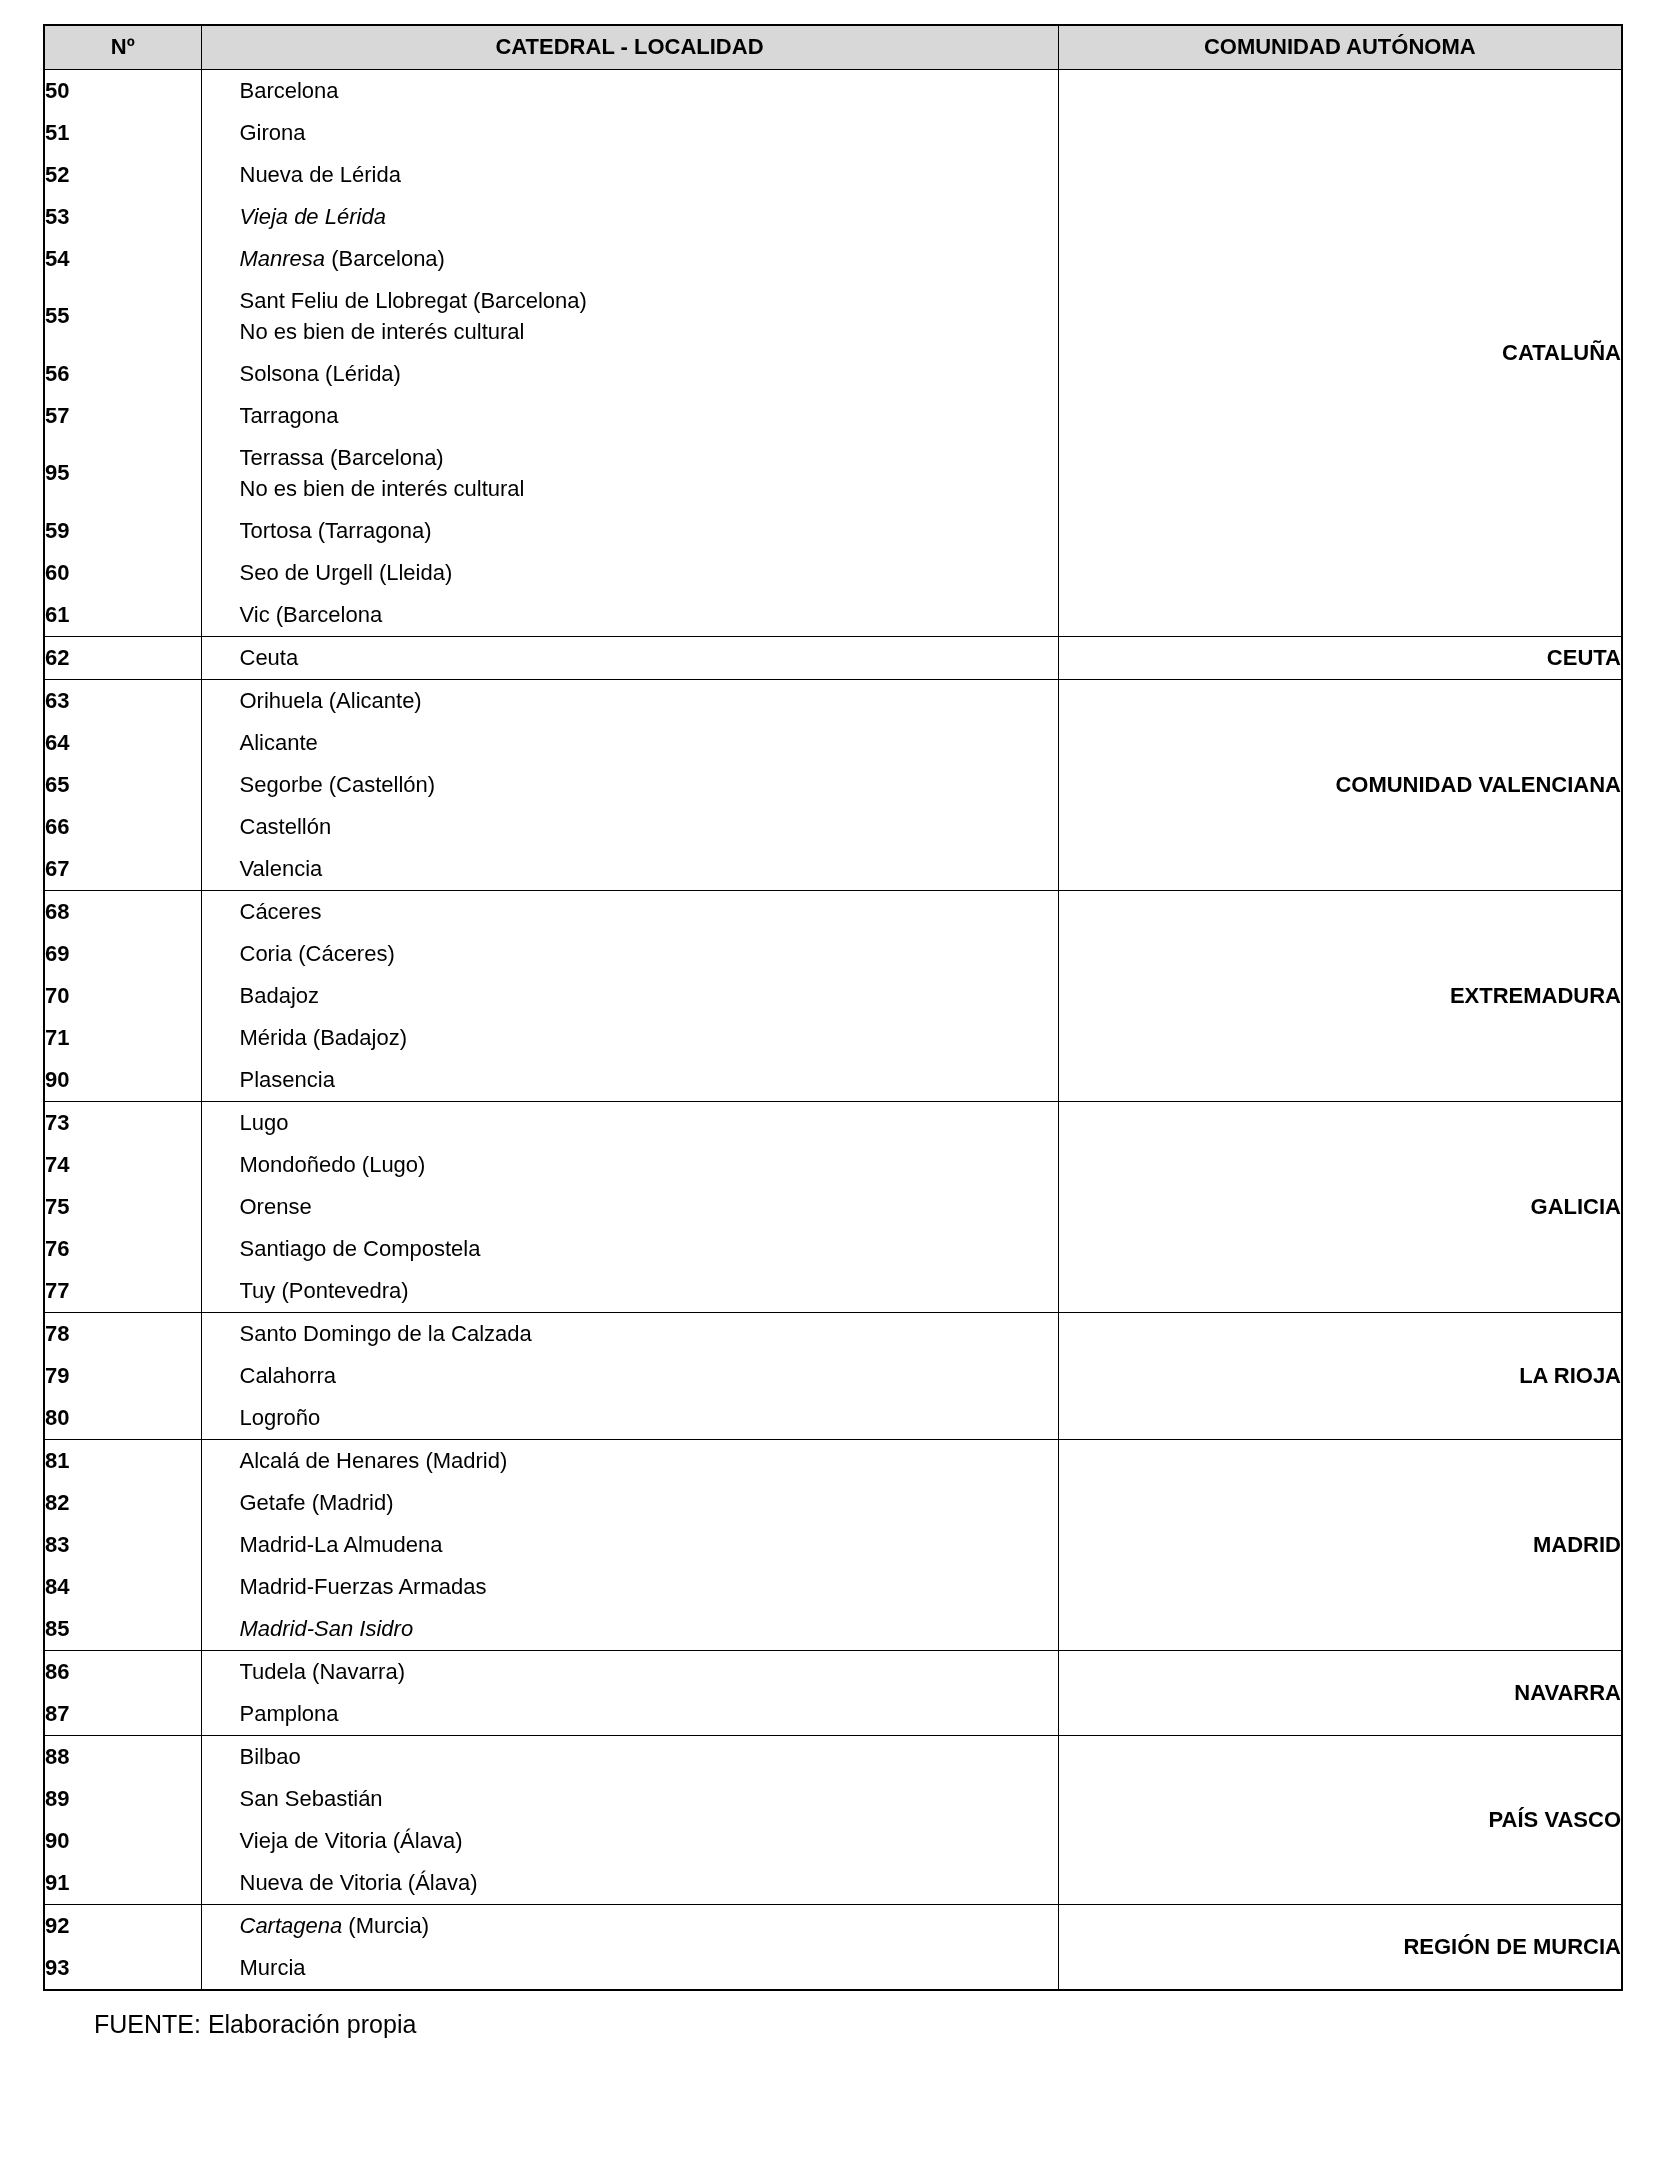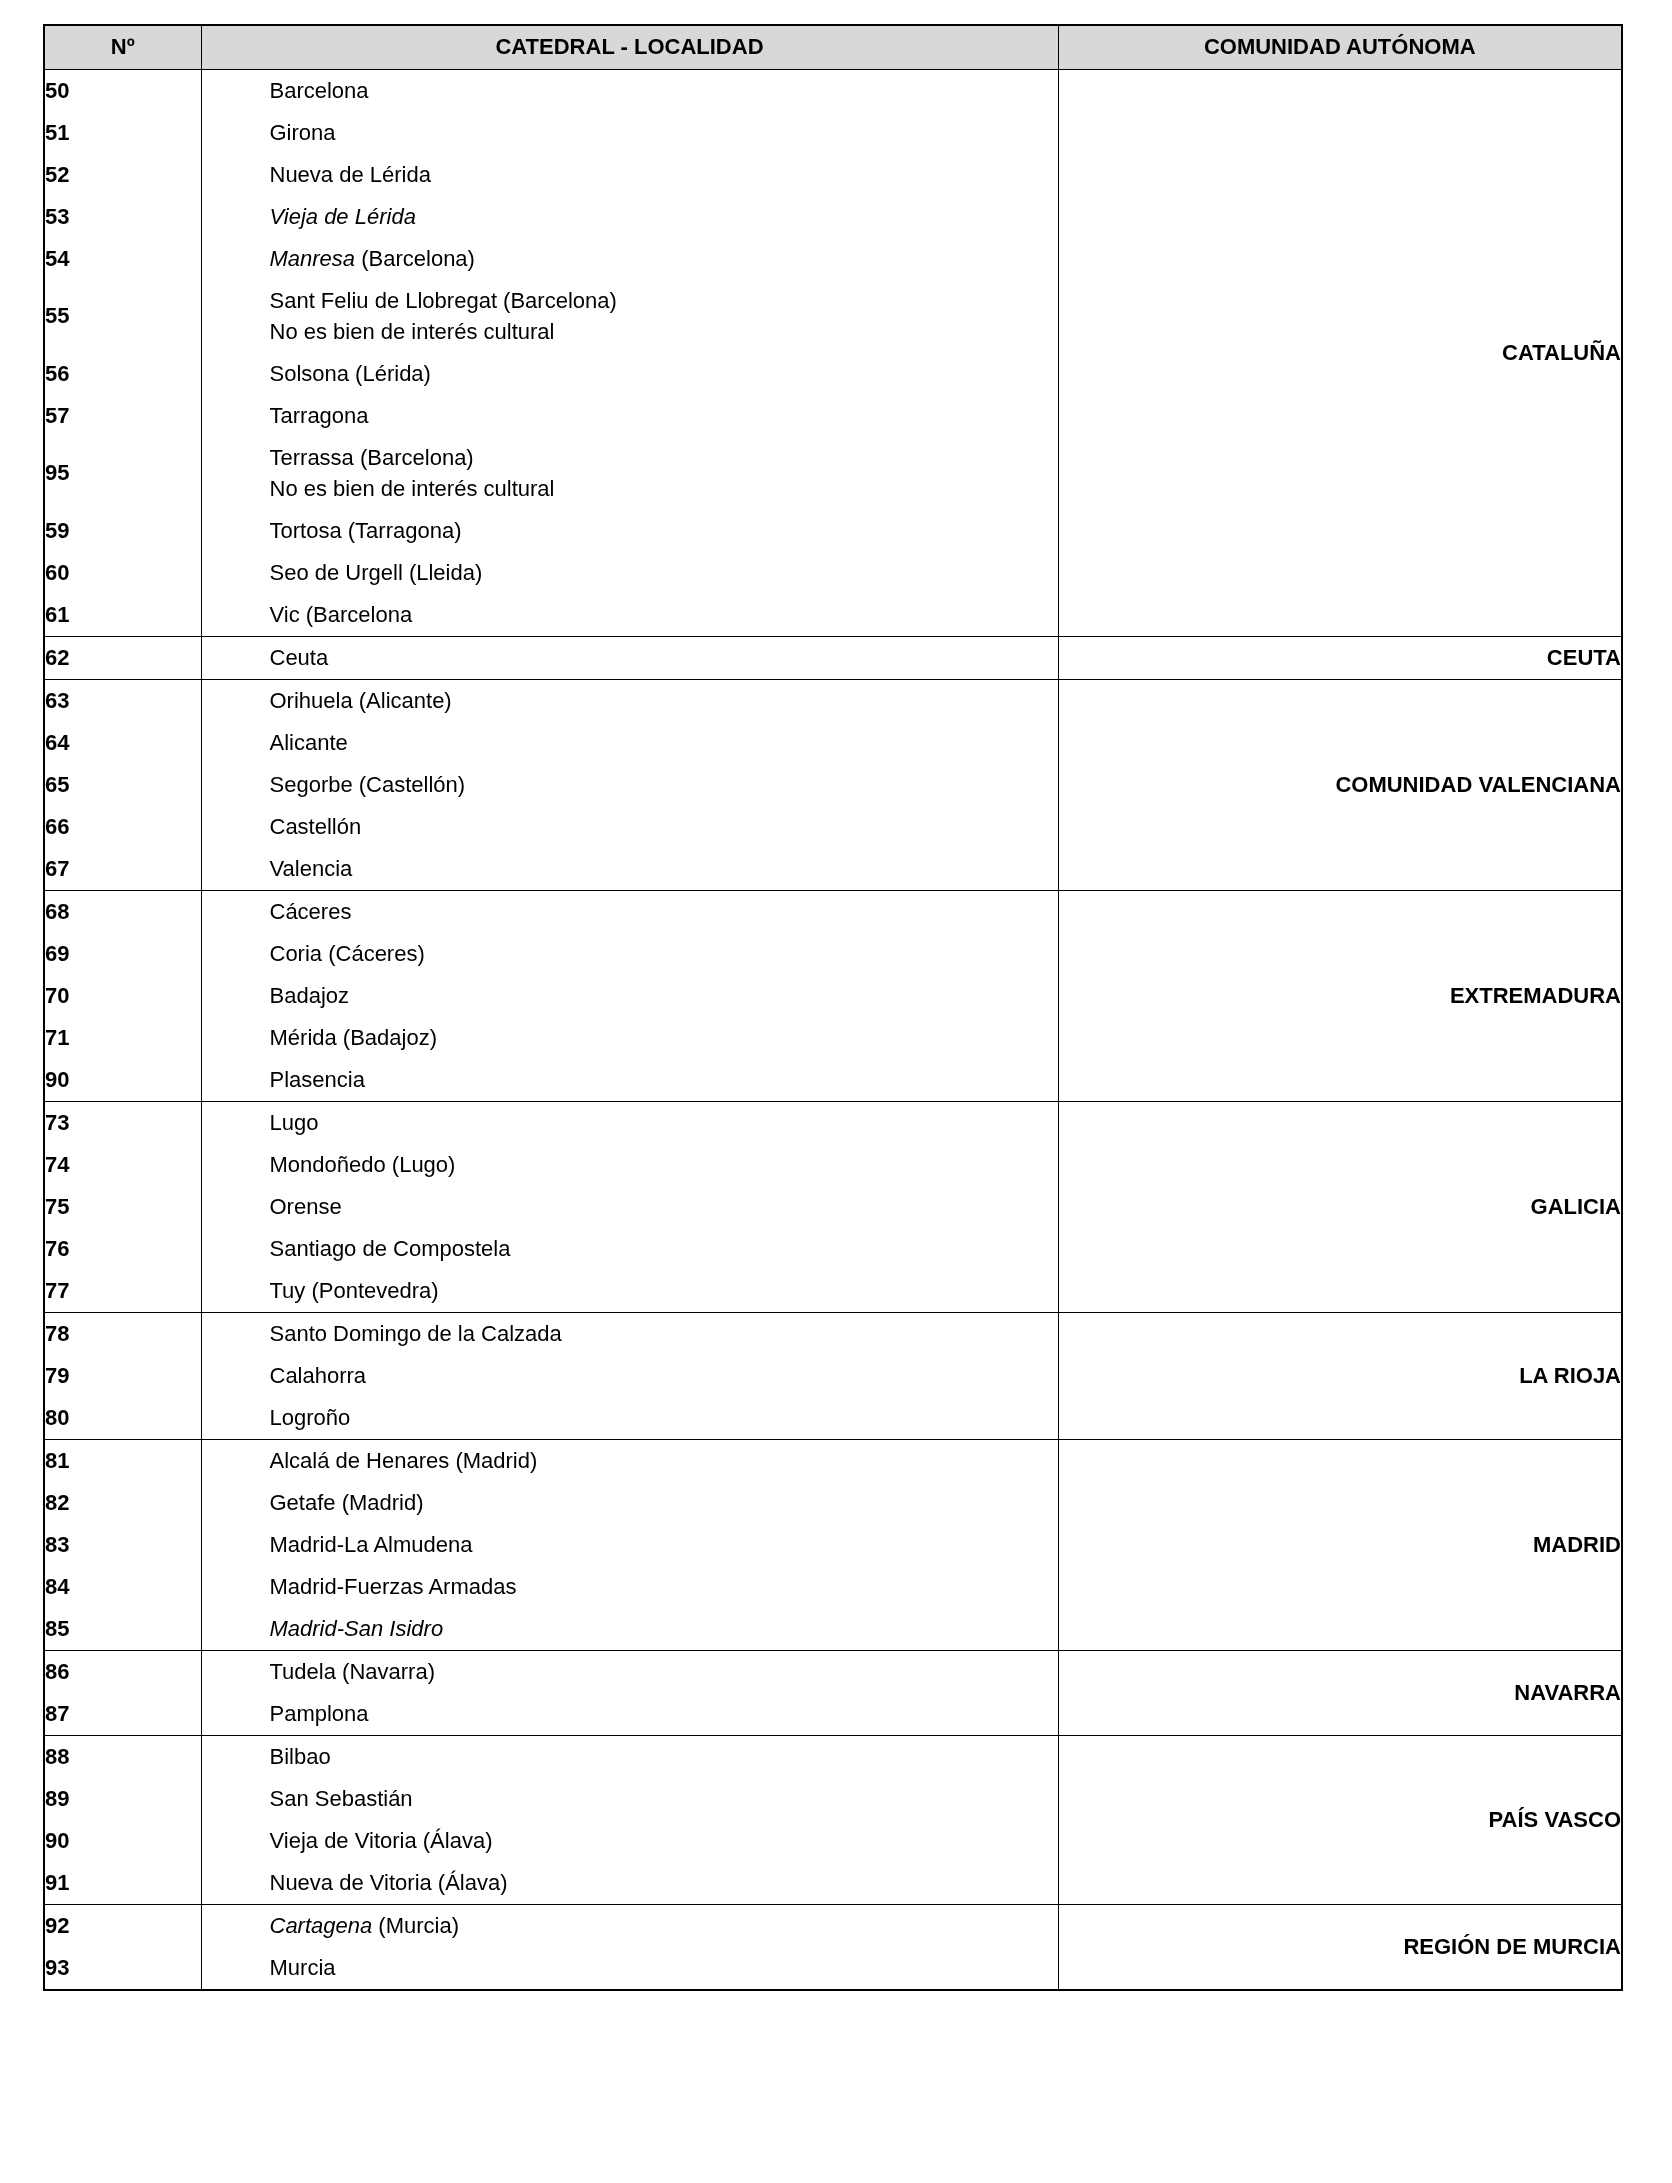--- a/index.html
+++ b/index.html
@@ -41,21 +41,21 @@
     border-top: 1.6px solid #000000;
   }
   col.c-num { width: 157px; }
   col.c-loc { width: 857px; }
   col.c-com { width: 564px; }
   td.num {
     text-align: left;
     font-weight: bold;
   }
   td.loc {
-    padding-left: 68px;
+    padding-left: 38px;
     padding-right: 15.7px;
     margin-top: 40px;
   }
   td.loc .line {
     line-height: 31px;
   }
   td.com {
     text-align: right;
     font-weight: bold;
   }
@@ -354,14 +354,15 @@
           <td class="com" rowspan="2">REGIÓN DE MURCIA</td>
         </tr>
         <tr>
           <td class="num">93</td>
           <td class="loc">
             <div class="line"><span>Murcia</span></div>
           </td>
         </tr>
       </tbody>
   </table>
+  <div class="footer-note">FUENTE: Elaboración propia</div>
 </div>
 
 
 </body></html>

